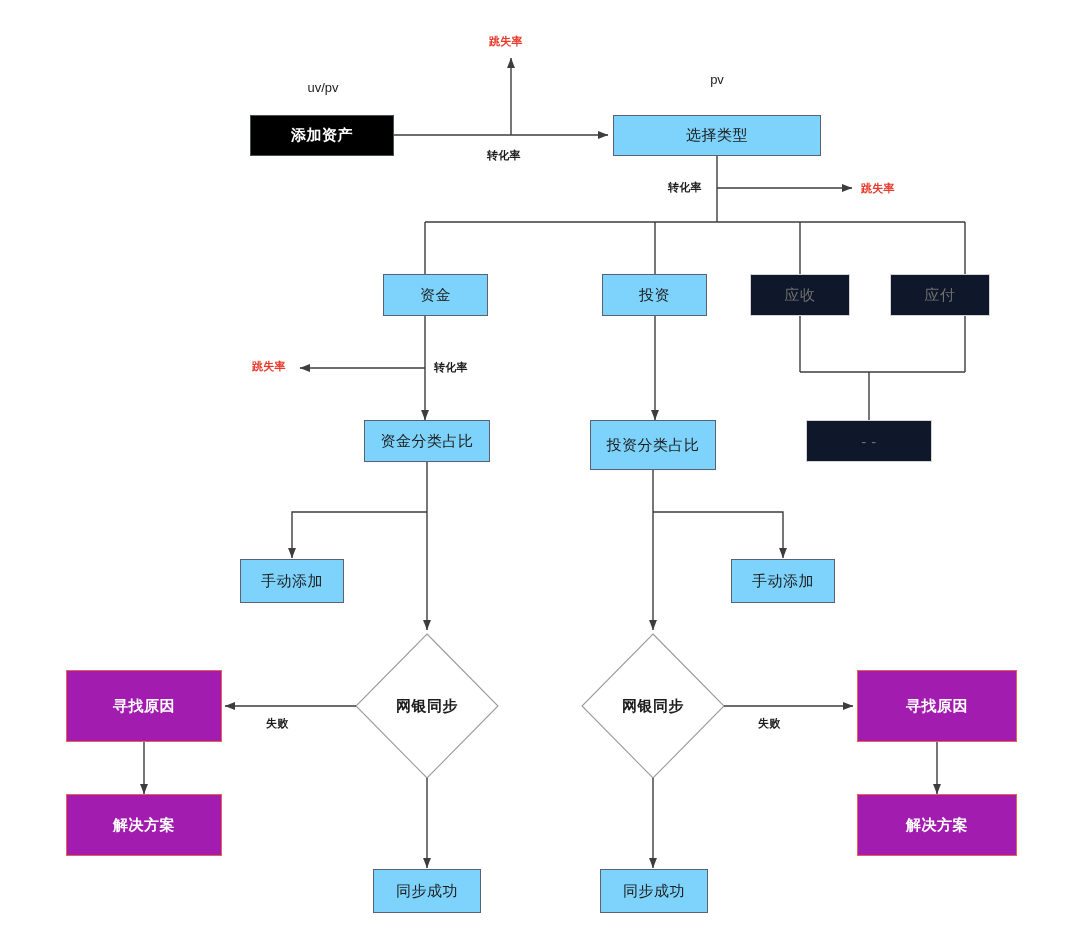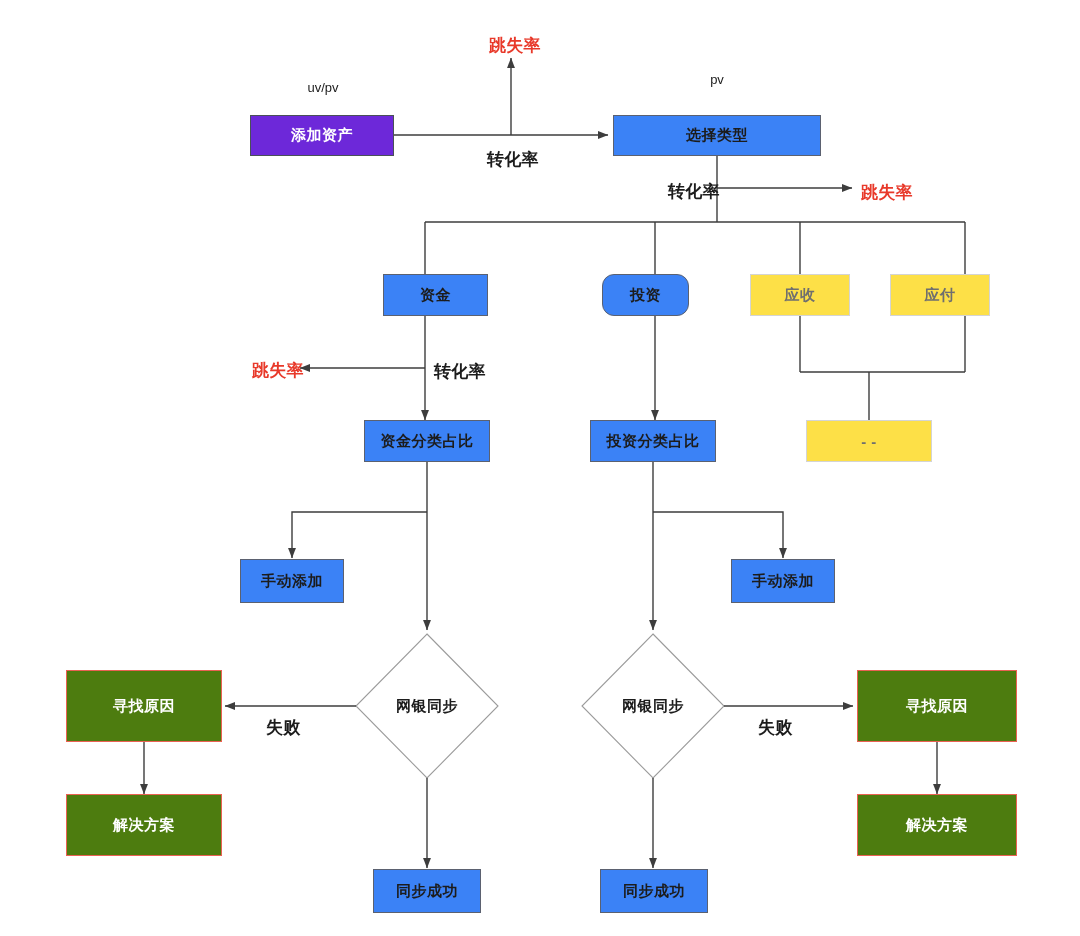--- a/index.html
+++ b/index.html
@@ -29,39 +29,39 @@
     position: absolute;
     box-sizing: border-box;
     display: flex;
     align-items: center;
     justify-content: center;
     text-align: center;
     font-size: 15px;
     letter-spacing: 0.5px;
   }
   .node.box-dark {
-    background: #6d28d9;
+    background: #000000;
     border: 1px solid #4a5058;
     color: #ffffff;
     font-weight: bold;
   }
   .node.box-plain {
-    background: #3b82f6;
+    background: #7dd3fc;
     border: 1px solid #5b6170;
     color: #1c1c1c;
-    font-weight: bold;
+    font-weight: normal;
   }
   .node.box-muted {
-    background: #fde047;
+    background: #0f172a;
     border: 1px solid #d4d4d4;
     color: #6f6f6f;
-    font-weight: bold;
+    font-weight: normal;
   }
   .node.box-red {
-    background: #4d7c0f;
+    background: #a21caf;
     border: 1px solid #ea6153;
     color: #ffffff;
     font-weight: bold;
   }
   .node.diamond-label {
     background: transparent;
     border: none;
     color: #1c1c1c;
     font-weight: bold;
     font-size: 15px;
@@ -69,21 +69,21 @@
   .caption {
     position: absolute;
     font-size: 13px;
     color: #1c1c1c;
     text-align: center;
     font-weight: normal;
     white-space: nowrap;
   }
   .edge-label {
     position: absolute;
-    font-size: 17px;
+    font-size: 11px;
     color: #1c1c1c;
     font-weight: bold;
     white-space: nowrap;
     letter-spacing: 0.3px;
   }
   .edge-label.red {
     color: #e8392a;
   }
 </style>
 </head>
@@ -152,31 +152,31 @@
 
   <div class="caption" style="left:268px; top:80px; width:110px;">uv/pv</div>
   <div class="caption" style="left:662px; top:72px; width:110px;">pv</div>
 
   <div class="node box-dark" style="left:250px; top:115px; width:144px; height:41px;">添加资产</div>
 
   <div class="node box-plain" style="left:613px; top:115px; width:208px; height:41px;">选择类型</div>
 
   <div class="node box-plain" style="left:383px; top:274px; width:105px; height:42px;">资金</div>
 
-  <div class="node box-plain" style="left:602px; top:274px; width:87px; height:42px;border-radius:12px;">投资</div>
+  <div class="node box-plain" style="left:602px; top:274px; width:105px; height:42px;">投资</div>
 
   <div class="node box-muted" style="left:750px; top:274px; width:100px; height:42px;">应收</div>
 
   <div class="node box-muted" style="left:890px; top:274px; width:100px; height:42px;">应付</div>
 
   <div class="node box-muted" style="left:806px; top:420px; width:126px; height:42px;">- -</div>
 
   <div class="node box-plain" style="left:364px; top:420px; width:126px; height:42px;">资金分类占比</div>
 
-  <div class="node box-plain" style="left:590px; top:420px; width:126px; height:42px;">投资分类占比</div>
+  <div class="node box-plain" style="left:590px; top:420px; width:126px; height:50px;">投资分类占比</div>
 
   <div class="node box-plain" style="left:240px; top:559px; width:104px; height:44px;">手动添加</div>
 
   <div class="node box-plain" style="left:731px; top:559px; width:104px; height:44px;">手动添加</div>
 
   <div class="node diamond-label" style="left:377px; top:690px; width:100px; height:32px;">网银同步</div>
 
   <div class="node diamond-label" style="left:603px; top:690px; width:100px; height:32px;">网银同步</div>
 
   <div class="node box-red" style="left:66px; top:670px; width:156px; height:72px;">寻找原因</div>

